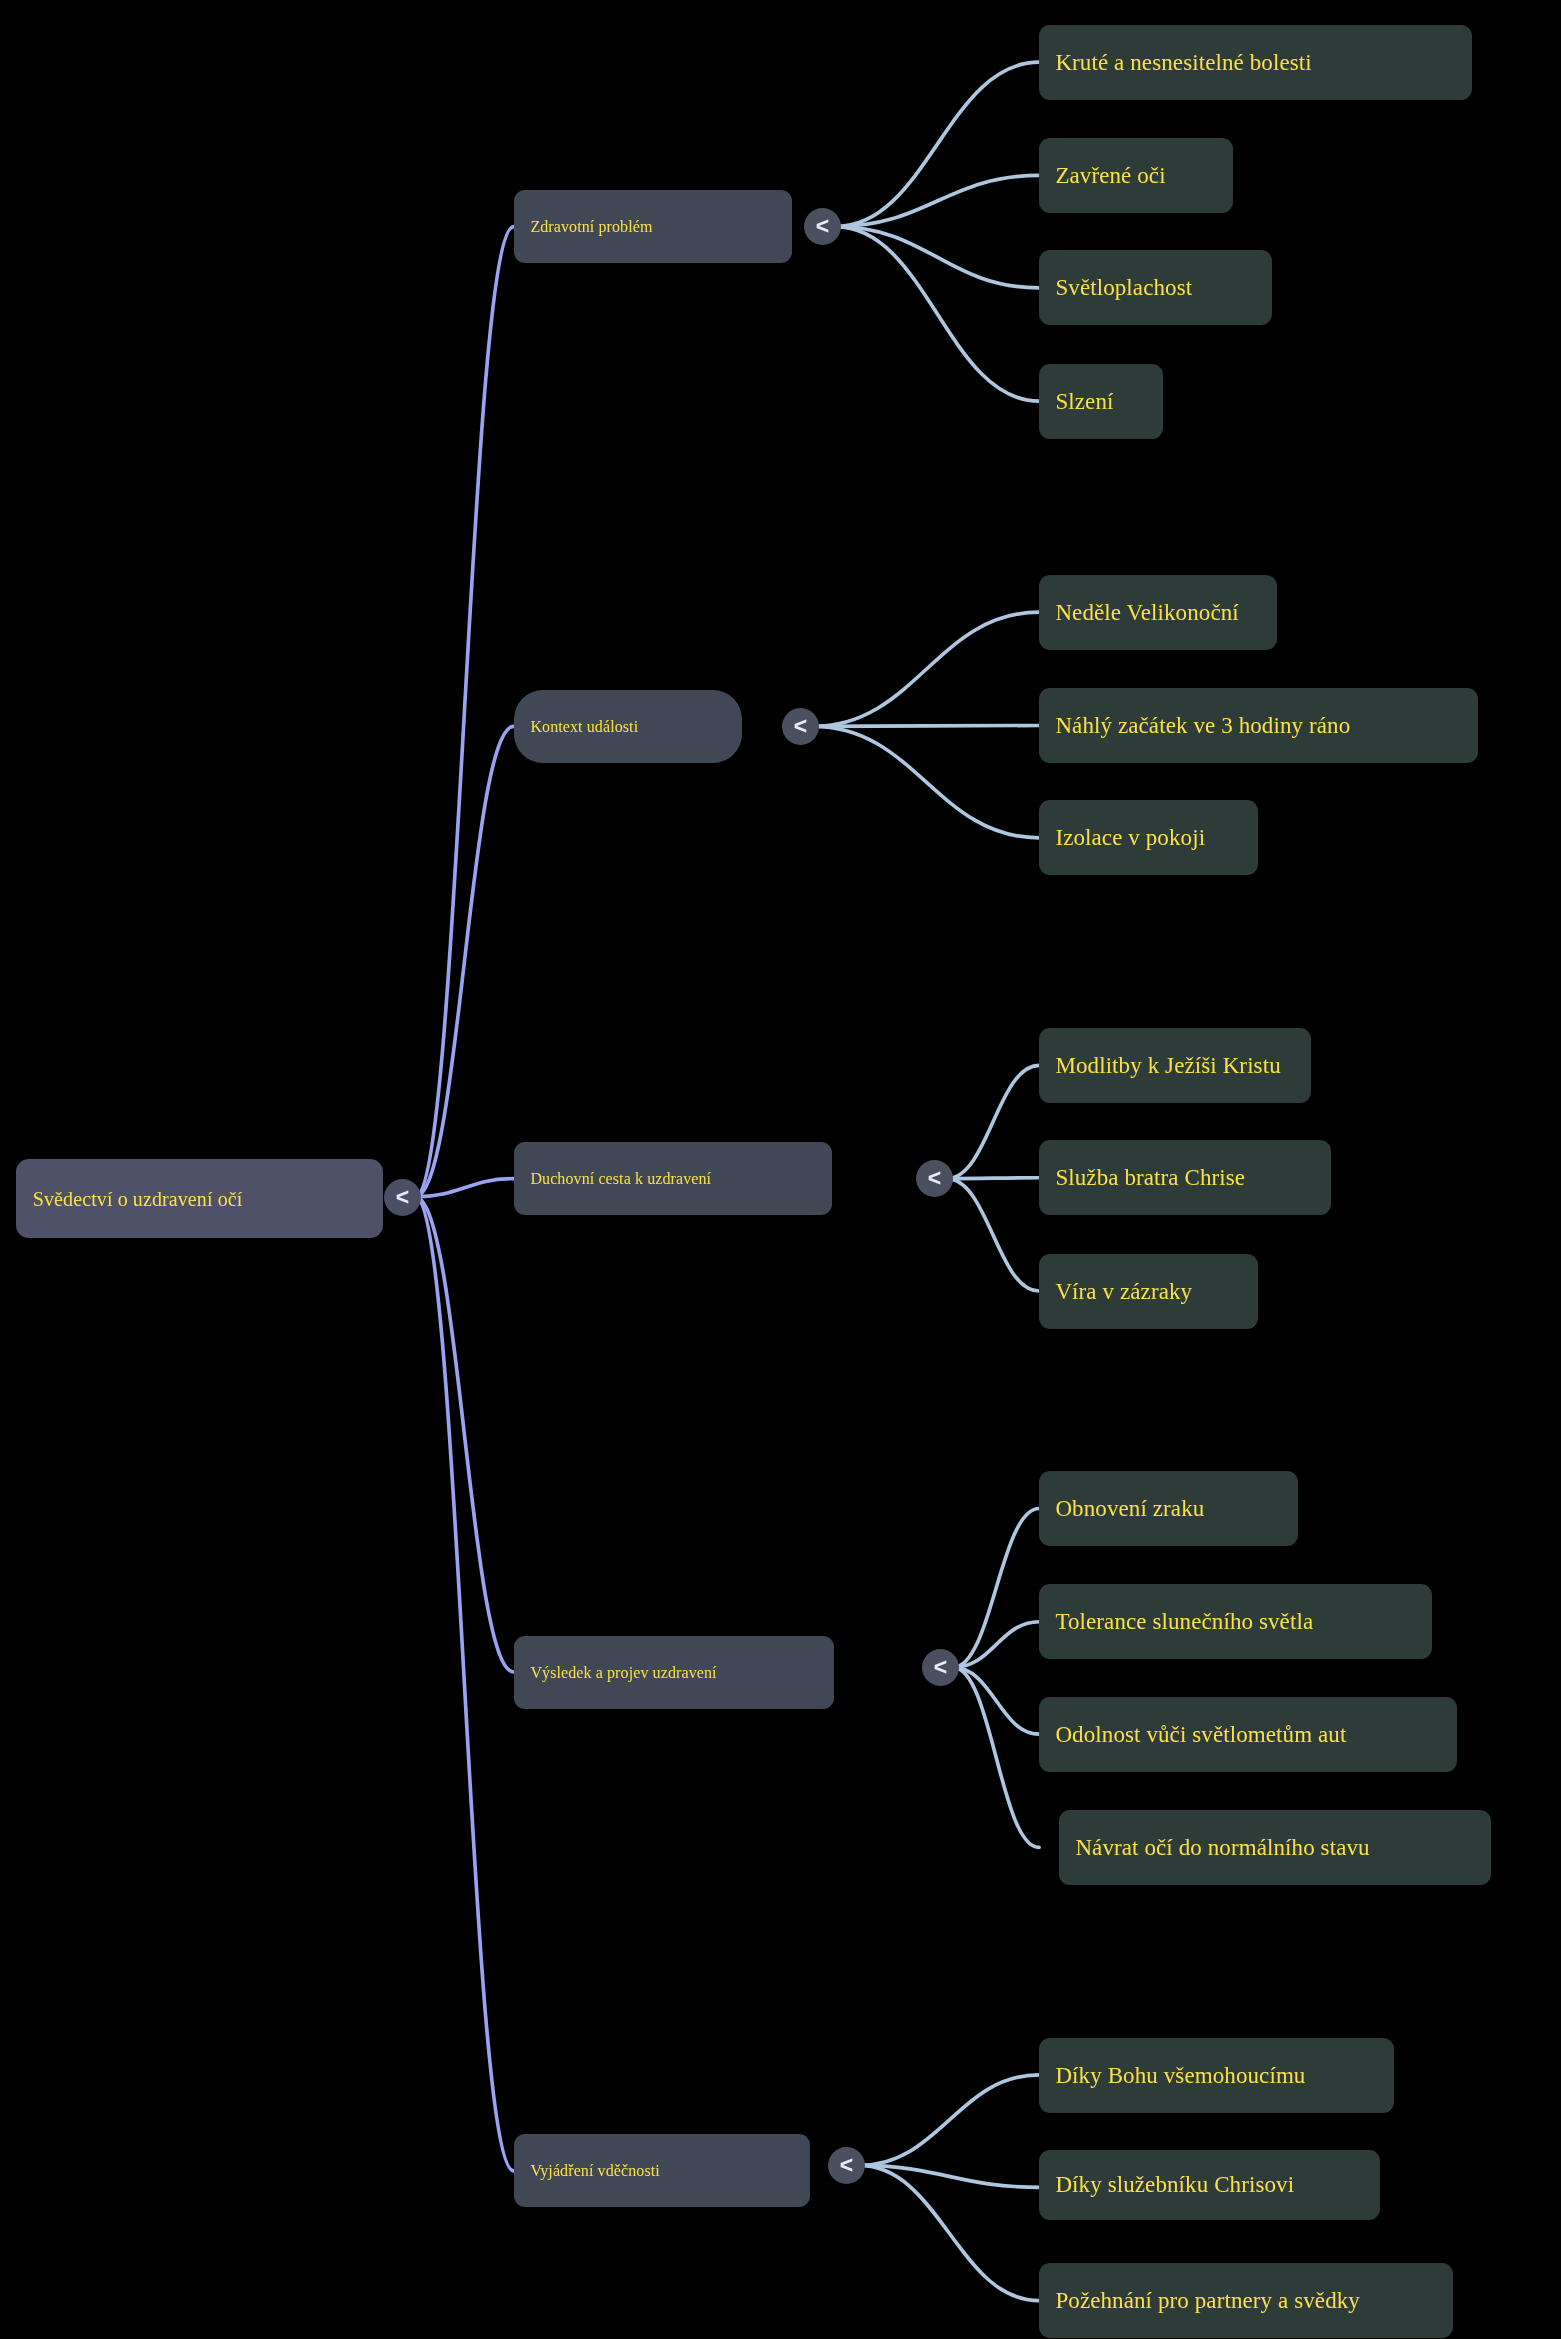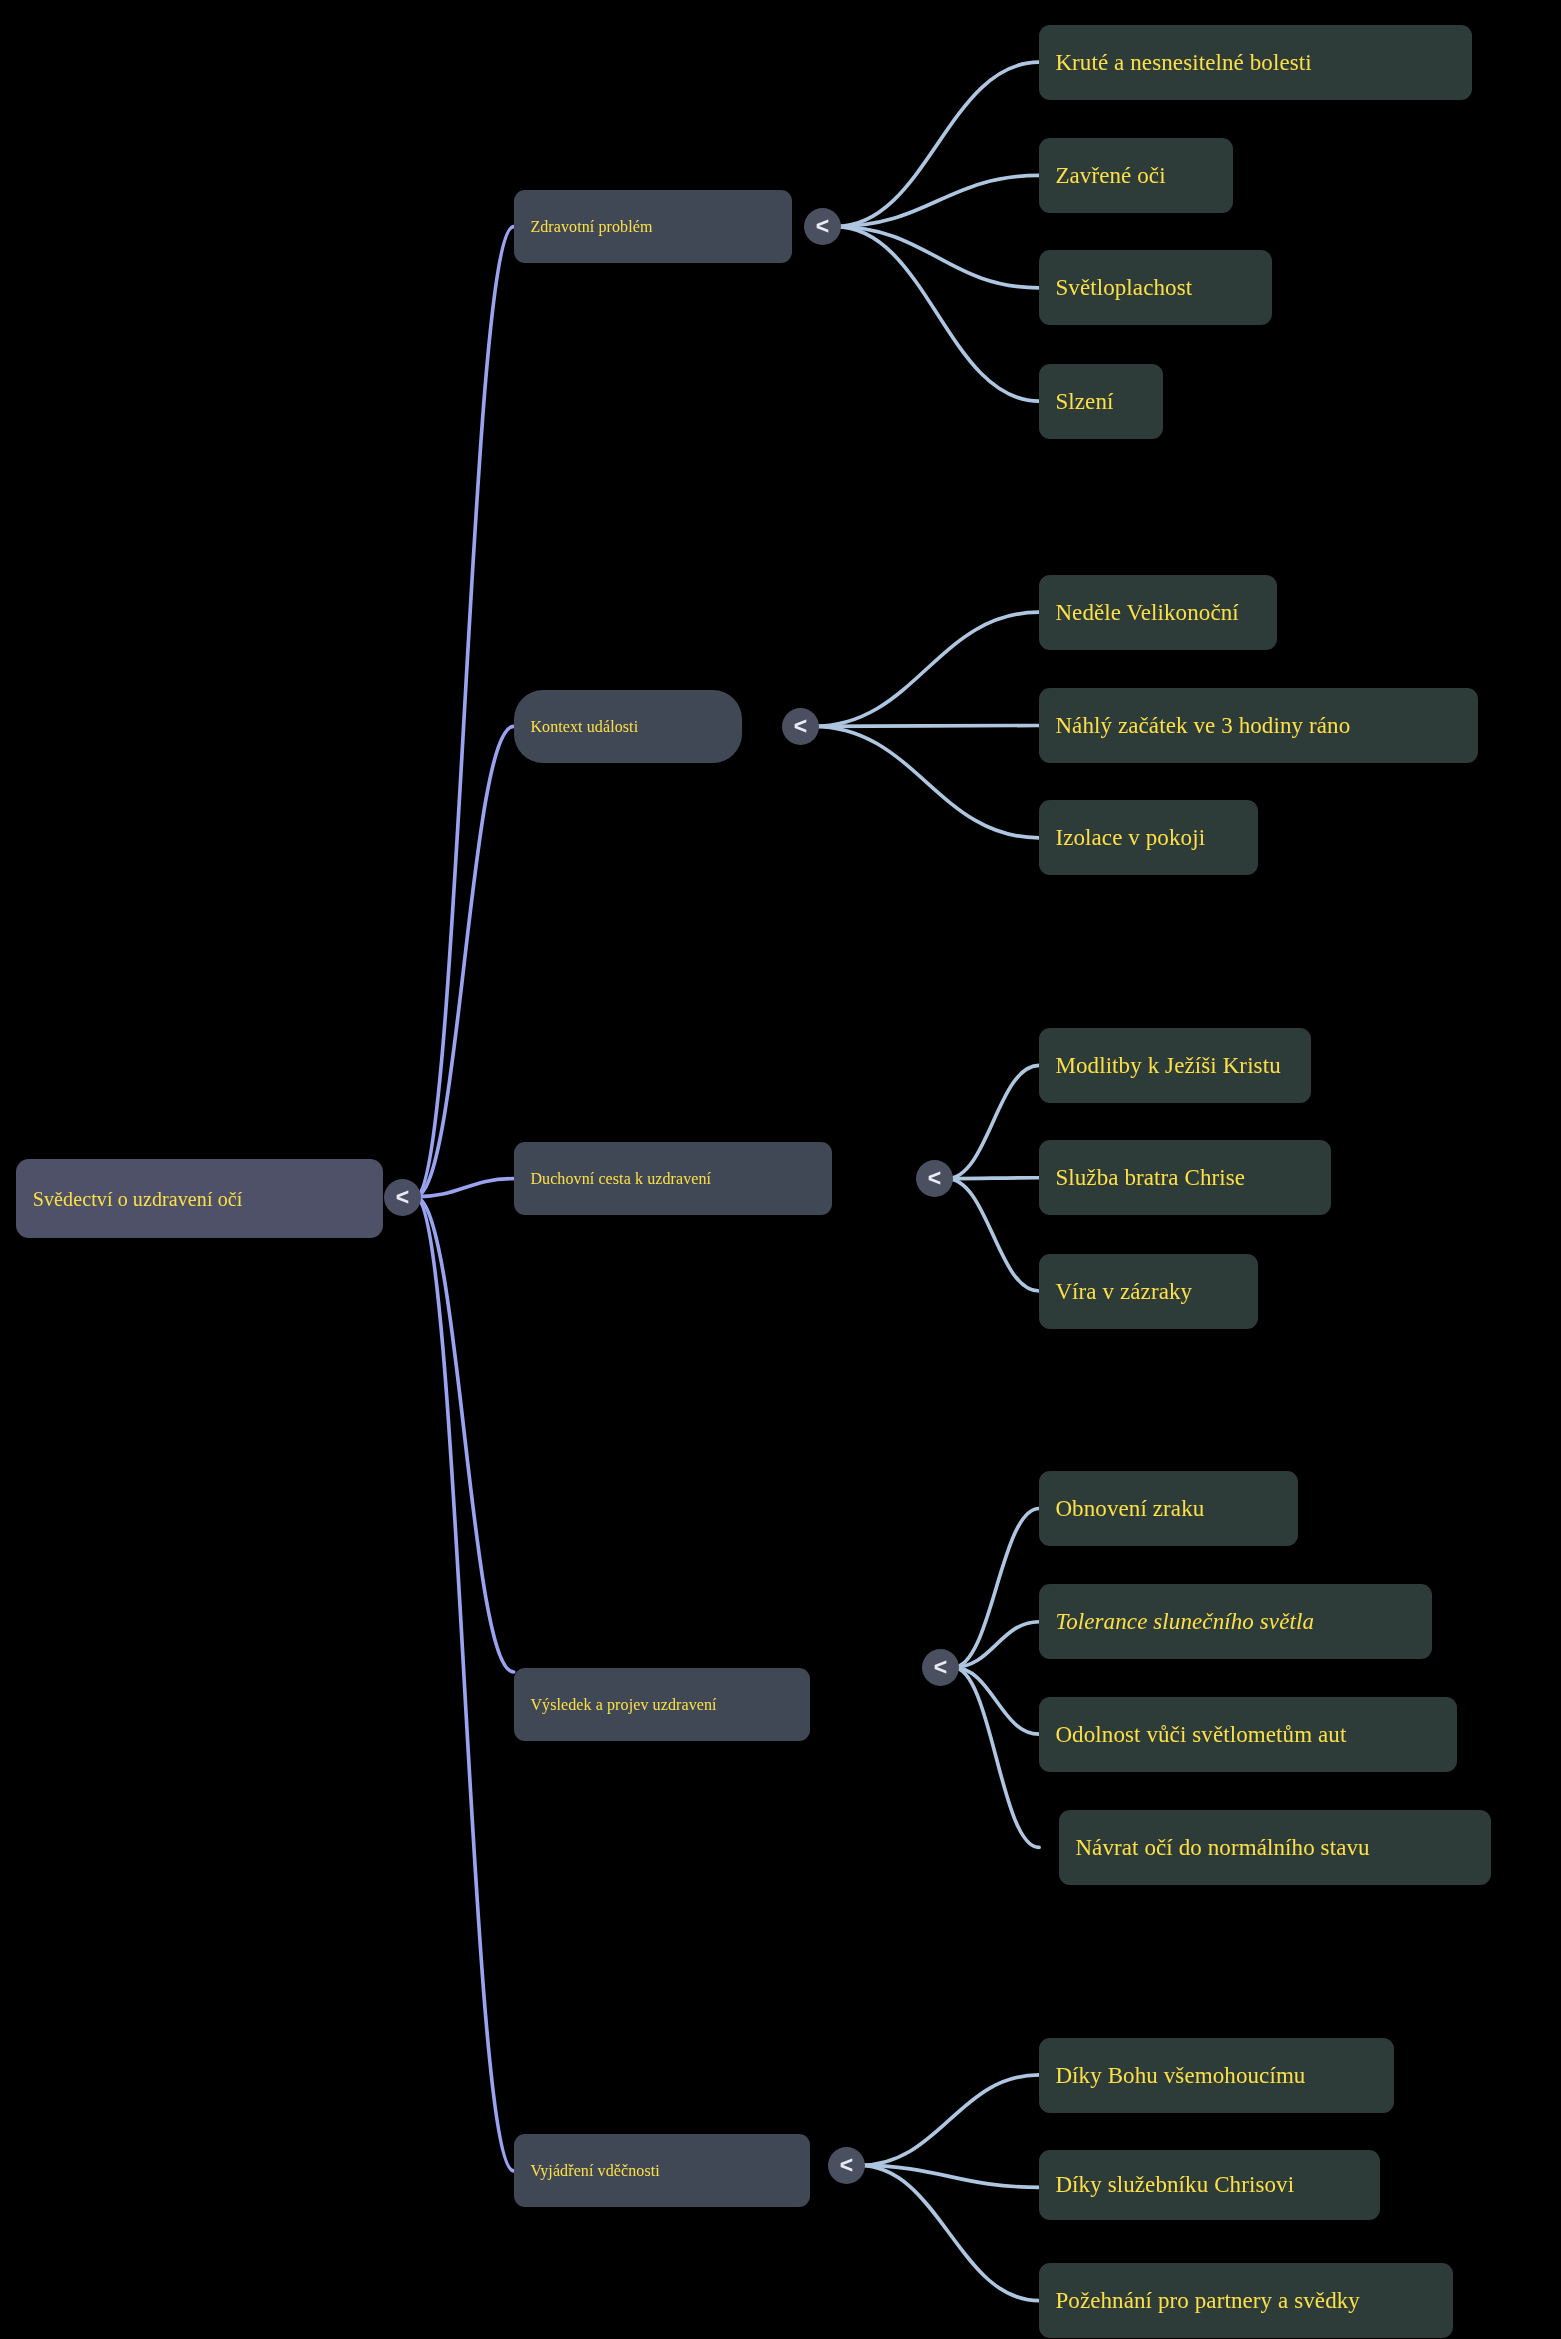--- a/index.html
+++ b/index.html
@@ -149,30 +149,30 @@
       </div>
       <div class="node node-leaf" style="left: 1039px; top: 1028px; width: 272px; height: 75px;">
         <span>Modlitby k Ježíši Kristu</span>
       </div>
       <div class="node node-leaf" style="left: 1039px; top: 1140px; width: 292px; height: 75px;">
         <span>Služba bratra Chrise</span>
       </div>
       <div class="node node-leaf" style="left: 1039px; top: 1254px; width: 219px; height: 75px;">
         <span>Víra v zázraky</span>
       </div>
-      <div class="node node-branch" style="left: 514px; top: 1636px; width: 296px; height: 73px; margin-top: 32px;">
+      <div class="node node-branch" style="left: 514px; top: 1636px; width: 320px; height: 73px;">
         <span>Výsledek a projev uzdravení</span>
       </div>
       <div class="collapse-handle" style="left: 922px; top: 1649px;">
         <span>&lt;</span>
       </div>
       <div class="node node-leaf" style="left: 1039px; top: 1471px; width: 259px; height: 75px;">
         <span>Obnovení zraku</span>
       </div>
-      <div class="node node-leaf" style="left: 1039px; top: 1584px; width: 393px; height: 75px; font-style: italic;">
+      <div class="node node-leaf" style="left: 1039px; top: 1584px; width: 393px; height: 75px;">
         <span>Tolerance slunečního světla</span>
       </div>
       <div class="node node-leaf" style="left: 1039px; top: 1697px; width: 418px; height: 75px;">
         <span>Odolnost vůči světlometům aut</span>
       </div>
       <div class="node node-leaf" style="left: 1039px; top: 1810px; width: 432px; height: 75px; margin-left: 20px;">
         <span>Návrat očí do normálního stavu</span>
       </div>
       <div class="node node-branch" style="left: 514px; top: 2134px; width: 296px; height: 73px;">
         <span>Vyjádření vděčnosti</span>

